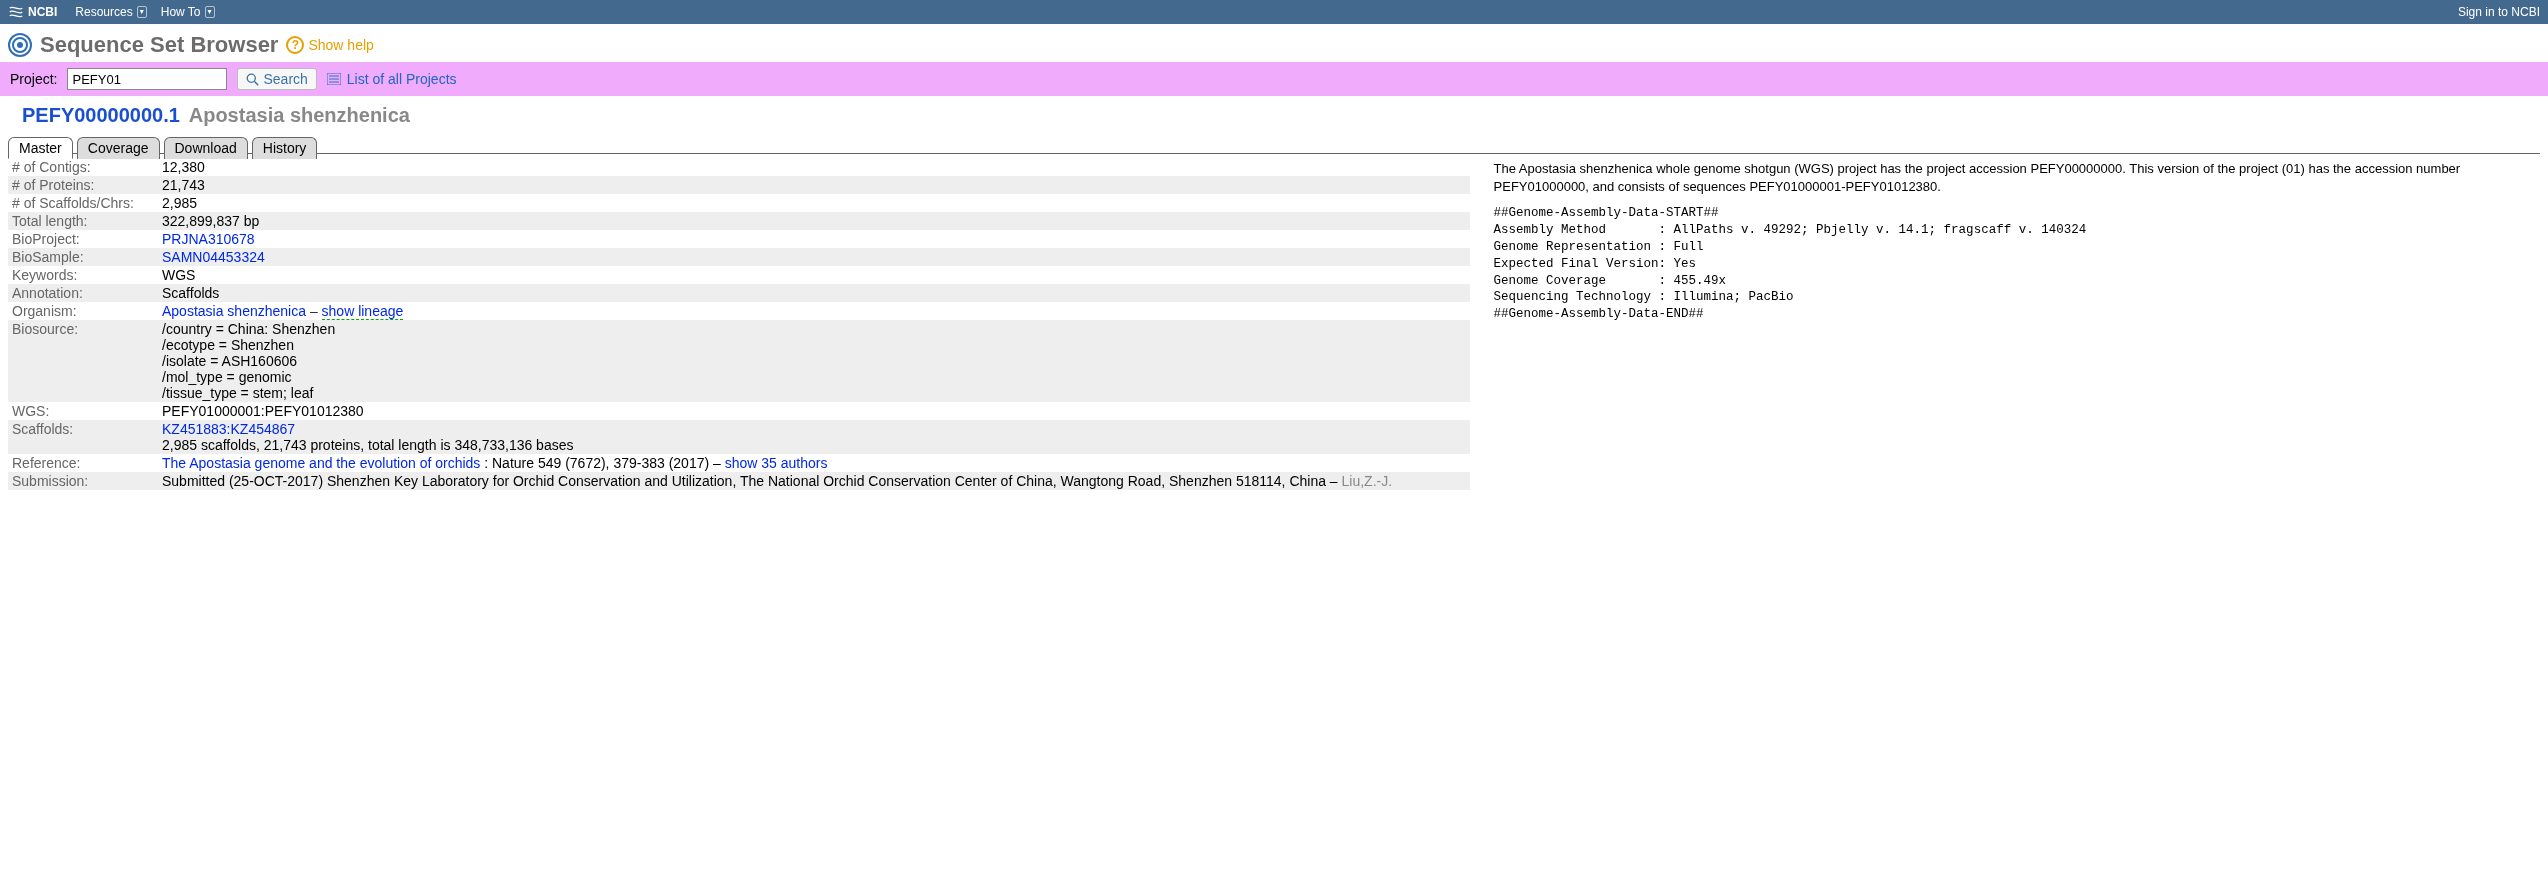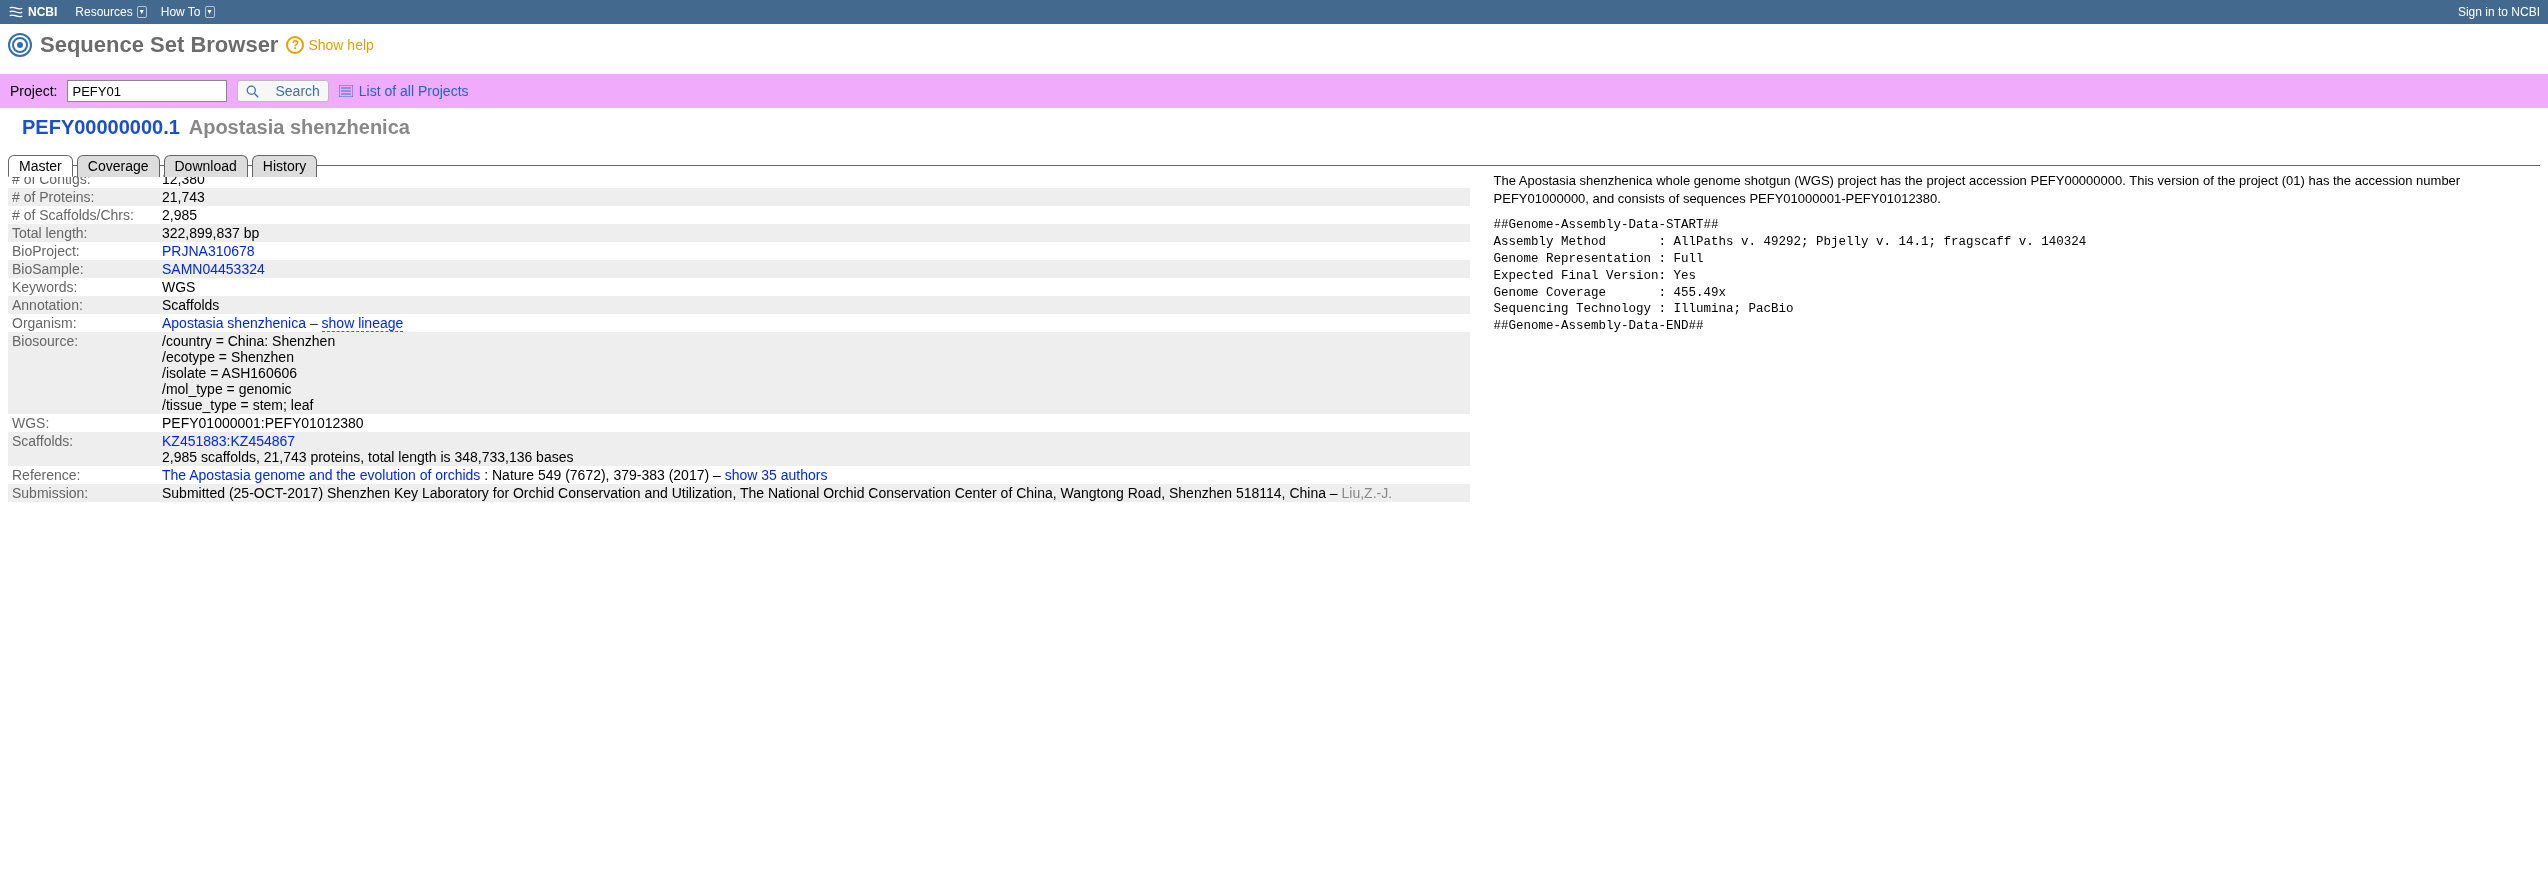--- a/index.html
+++ b/index.html
@@ -6,40 +6,40 @@
 body { font-family: Arial, Helvetica, sans-serif; font-size: 13px; color: #000; background: #fff; }
 
 .topbar { background: #436a8e; color: #fff; height: 24px; display: flex; align-items: center; padding: 4px 8px; font-size: 12px; }
 .topbar .ncbi-logo { display: flex; align-items: center; gap: 4px; font-weight: bold; margin-right: 12px; }
 .topbar .ncbi-logo svg { width: 16px; height: 14px; }
 .topbar .menu-item { margin-right: 2px; cursor: pointer; display: inline-flex; align-items: center; padding: 0 6px; }
 .topbar .menu-item .chev { font-size: 8px; margin-left: 4px; border:1px solid rgba(255,255,255,.6); border-radius:2px; padding:0 2px; line-height:10px;}
 .topbar .spacer { flex: 1; }
 .topbar .signin { cursor: pointer; }
 
-.titlebar { padding: 8px 8px 16px 8px; display: flex; align-items: center; gap: 8px; }
+.titlebar { padding: 8px 8px 4px 8px; display: flex; align-items: center; gap: 8px; }
 .titlebar .bullseye { width: 24px; height: 24px; }
 .titlebar h1 { font-size: 22px; font-weight: bold; color: #6c6c6c; }
 .titlebar .help { color: #e6a000; display: inline-flex; align-items: center; gap: 4px; font-size: 14px; cursor:pointer;}
 .titlebar .help .qmark { width:18px; height:18px; border:2px solid #e6a000; border-radius:50%; display:inline-flex; align-items:center; justify-content:center; font-weight:bold; font-size:12px;}
 
 .searchbar { background: #f0abfc; padding: 6px 10px; display: flex; align-items: center; gap: 10px; font-size: 14px; }
 .searchbar label { font-weight: normal; }
 .searchbar input { width: 160px; height: 22px; padding: 2px 4px; border: 1px solid #888; font-size: 13px; }
-.searchbar .btn { display: inline-flex; align-items: center; gap: 16px; padding: 2px 8px; border: 1px solid #bbb; border-radius: 3px; background: #f7f7f7; cursor: pointer; color:#3a72a8; }
+.searchbar .btn { display: inline-flex; align-items: center; gap: 4px; padding: 2px 8px; border: 1px solid #bbb; border-radius: 3px; background: #f7f7f7; cursor: pointer; color:#3a72a8; }
 .searchbar .link { color: #2066c4; cursor: pointer; display: inline-flex; align-items: center; gap: 6px; }
 .searchbar .listicon { width:14px; height:12px; }
 
 .heading { padding: 8px 16px 4px 22px; font-size: 20px; font-weight: bold; }
 .heading .acc { color: #1a4fcf; margin-right: 4px; }
 .heading .org { color: #888; }
 
 .tabs { padding: 0 8px; }
 .tabs ul { list-style: none; display: flex; gap: 4px; border-bottom: 1px solid #666; }
-.tabs li { border: 1px solid #666; border-bottom: none; border-radius: 6px 6px 0 0; padding: 2px 10px 2px 10px; background: #ddd; cursor: pointer; font-size: 14px; position: relative; top: 12px; }
+.tabs li { border: 1px solid #666; border-bottom: none; border-radius: 6px 6px 0 0; padding: 2px 10px 2px 10px; background: #ddd; cursor: pointer; font-size: 14px; position: relative; top: 6px; }
 .tabs li.active { background: #fff; border-bottom: 1px solid #fff; }
 
 .content { display: flex; gap: 12px; padding: 4px 8px; align-items: flex-start; }
 .left { width: 58%; }
 .right { width: 42%; padding: 2px 8px 0 12px; font-size: 13px; }
 
 table.meta { width: 100%; border-collapse: collapse; font-size: 14px; }
 table.meta tr:nth-child(even) td { background: #eeeeee; }
 table.meta tr:nth-child(odd) td { background: #fff; }
 table.meta td { padding: 1px 4px; vertical-align: top; }

